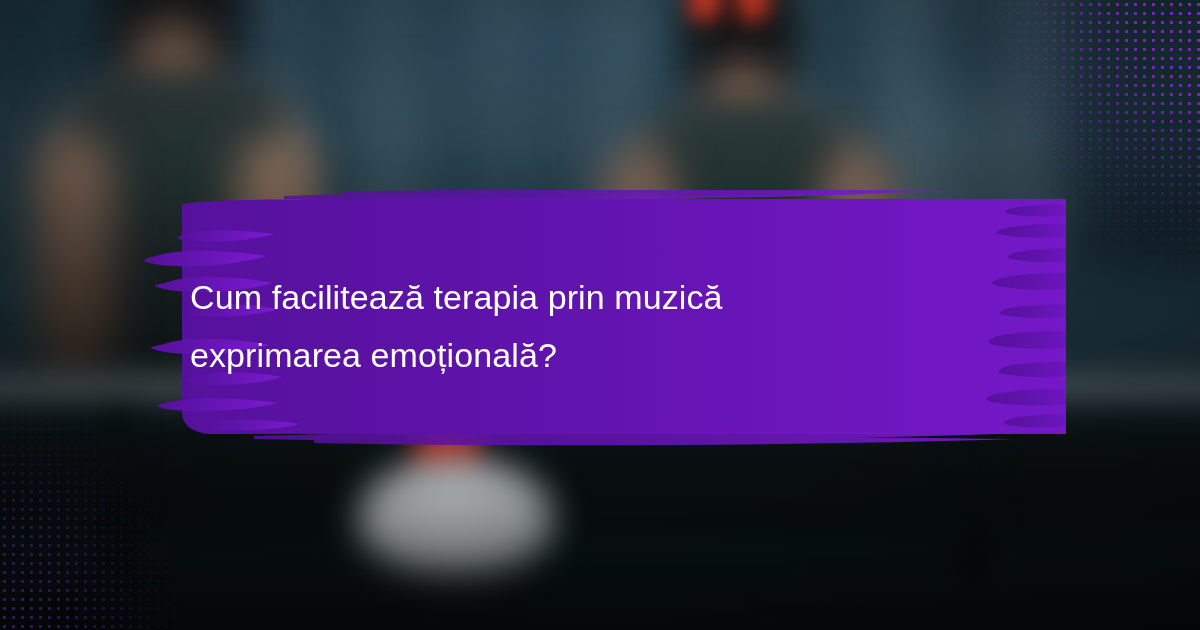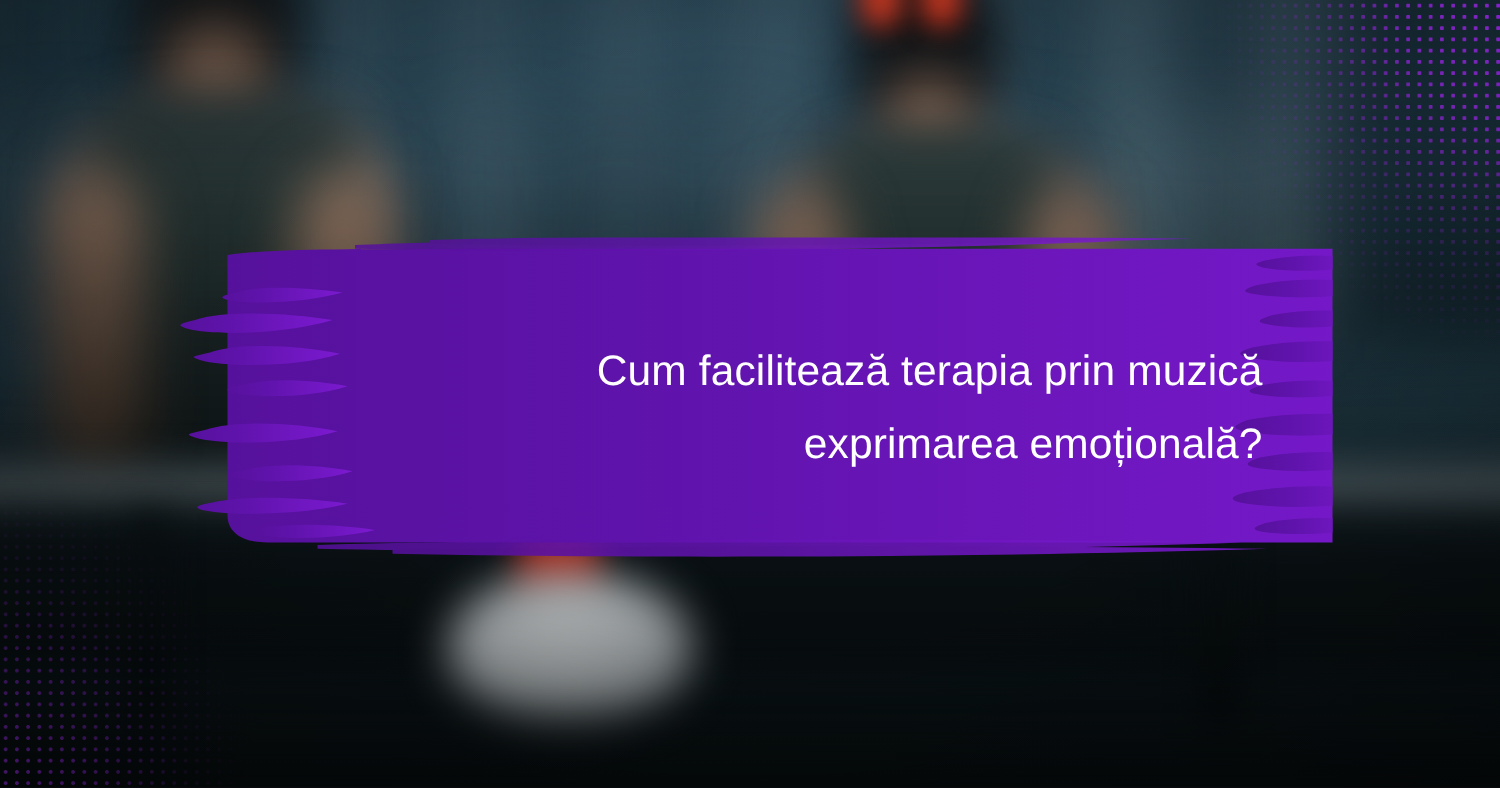--- a/index.html
+++ b/index.html
@@ -327,21 +327,21 @@
     height: 100%;
     display: block;
   }
 
   
   .headline {
     position: absolute;
     left: 190px;
     top: 268px;
     width: 820px;
-    text-align: right;
+    text-align: left;
     color: #ffffff;
     font-family: "Liberation Sans", sans-serif;
     font-size: 34px;
     font-weight: 400;
     line-height: 58px;
     letter-spacing: .1px;
     white-space: pre-line;
     z-index: 5;
   }
 </style>

